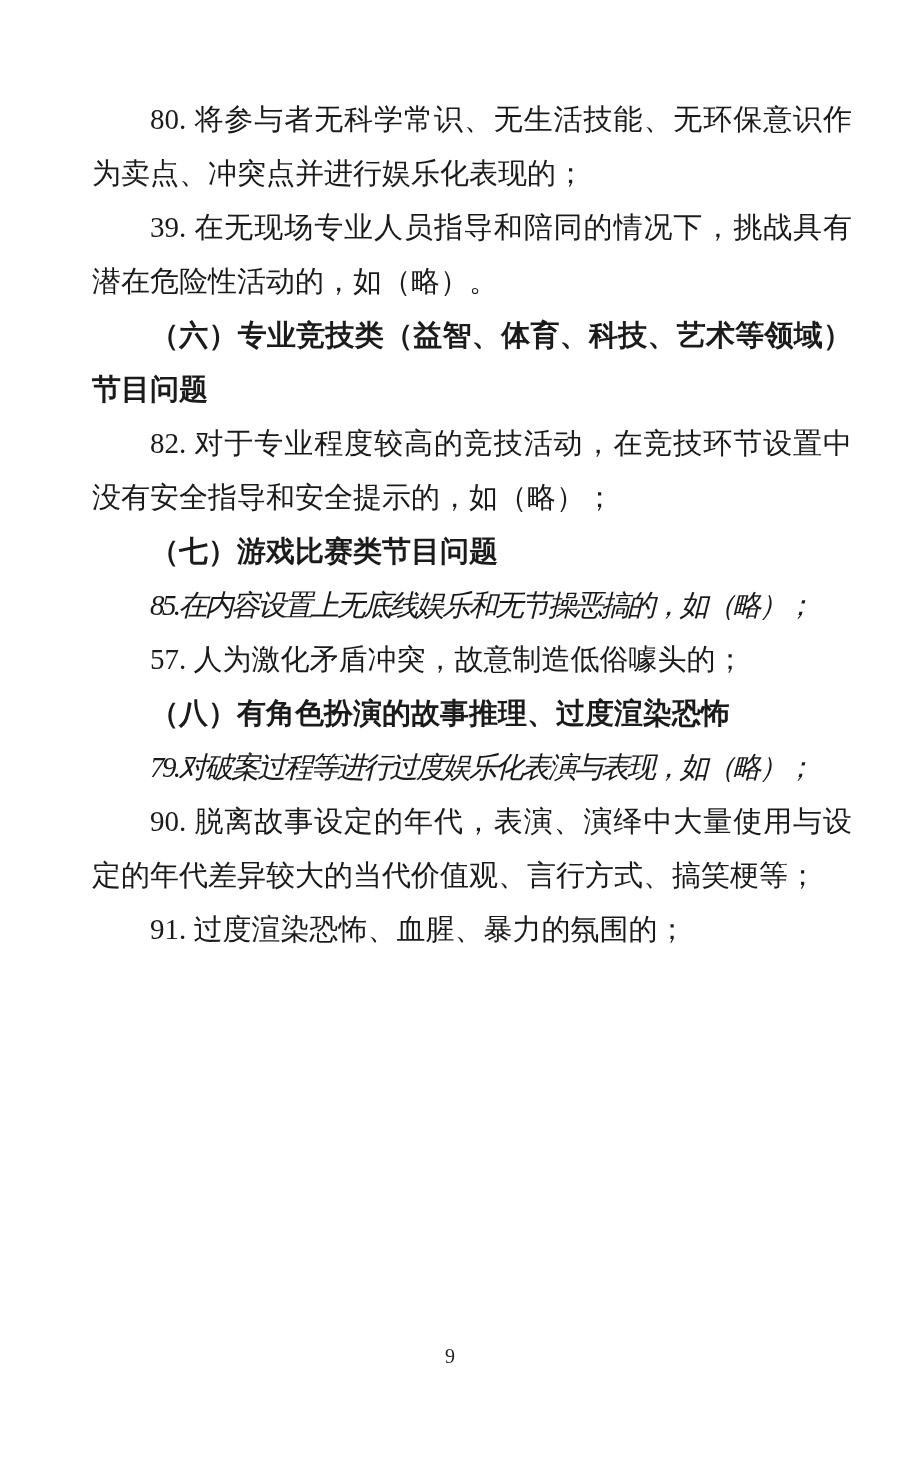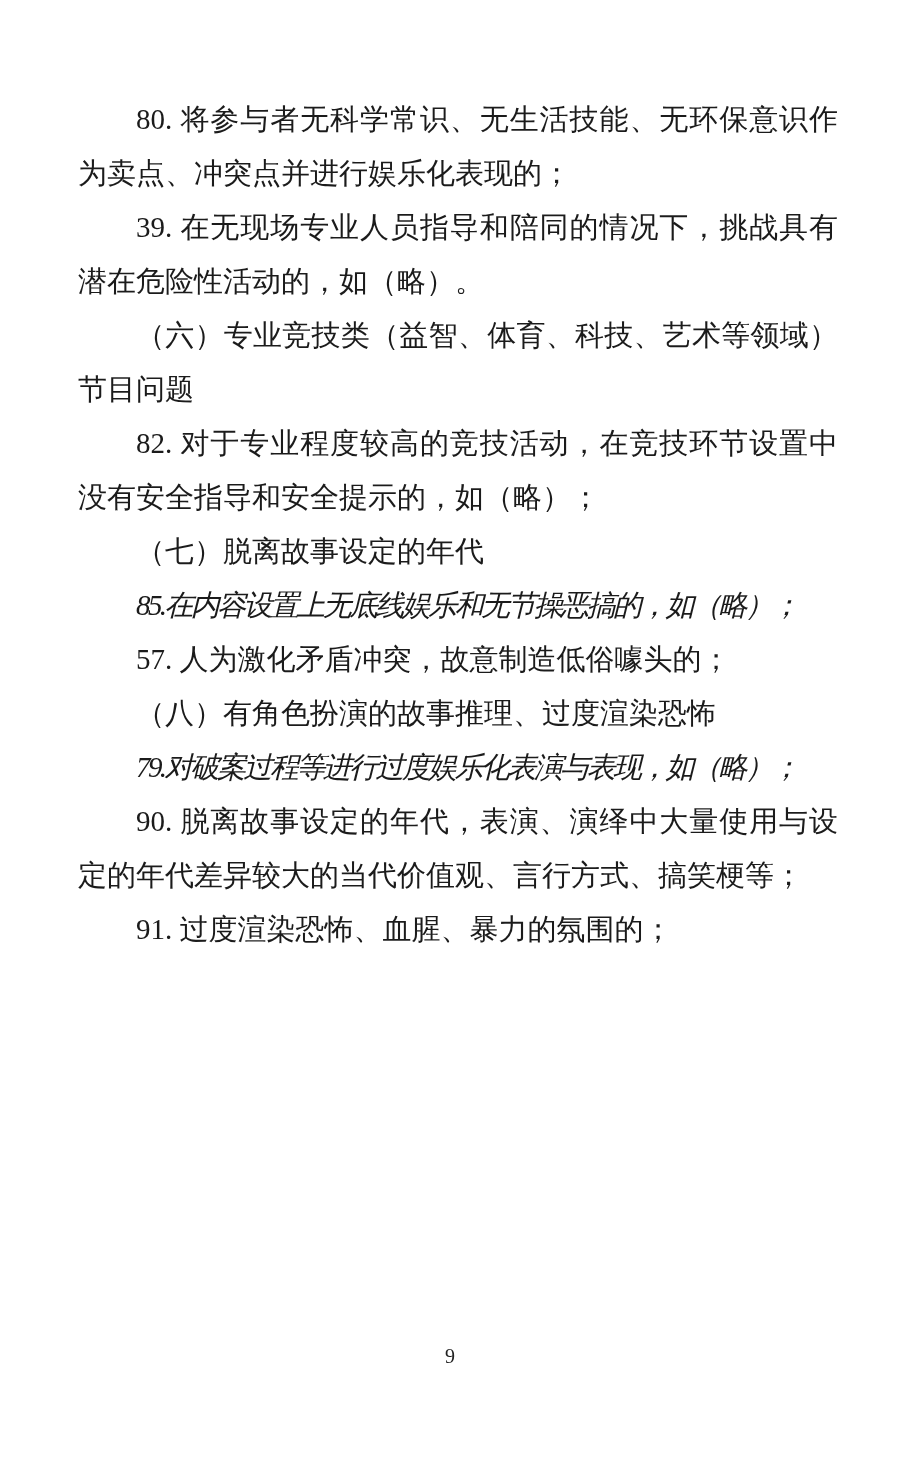--- a/index.html
+++ b/index.html
@@ -11,36 +11,36 @@
     position: relative;
     width: 900px;
     height: 1475px;
     margin: 0 auto;
     background: #ffffff;
     overflow: hidden;
     font-family: "Liberation Serif", "DejaVu Serif", serif;
   }
   .content {
     position: absolute;
-    left: 78px;
+    left: 92px;
     top: 92px;
     width: 760px;
     color: #1b1b1b;
     font-size: 29px;
     line-height: 54px;
     text-align: justify;
   }
   .content p {
     margin: 0;
     padding: 0;
     text-indent: 2em;
     word-break: break-all;
   }
   .content p.heading {
-    font-weight: 400;
+    font-weight: 700;
   }
   .content p.body-compact {
     letter-spacing: -0.09em;
     white-space: nowrap;
     overflow: visible;
     font-style: italic;
   }
   .page-number {
     position: absolute;
     left: 0;
@@ -54,21 +54,21 @@
 </style>
 </head>
 <body>
 
 <div class="page">
   <div class="content">
       <p class="body">80. 将参与者无科学常识、无生活技能、无环保意识作为卖点、冲突点并进行娱乐化表现的；</p>
       <p class="body">39. 在无现场专业人员指导和陪同的情况下，挑战具有潜在危险性活动的，如（略）。</p>
       <p class="heading">（六）专业竞技类（益智、体育、科技、艺术等领域）节目问题</p>
       <p class="body">82. 对于专业程度较高的竞技活动，在竞技环节设置中没有安全指导和安全提示的，如（略）；</p>
-      <p class="heading">（七）脱离故事设定的年代</p>
+      <p class="heading">（七）游戏比赛类节目问题</p>
       <p class="body-compact">85.在内容设置上无底线娱乐和无节操恶搞的，如（略）；</p>
       <p class="body">57. 人为激化矛盾冲突，故意制造低俗噱头的；</p>
       <p class="heading">（八）有角色扮演的故事推理、过度渲染恐怖</p>
       <p class="body-compact">79.对破案过程等进行过度娱乐化表演与表现，如（略）；</p>
       <p class="body">90. 脱离故事设定的年代，表演、演绎中大量使用与设定的年代差异较大的当代价值观、言行方式、搞笑梗等；</p>
       <p class="body">91. 过度渲染恐怖、血腥、暴力的氛围的；</p>
     </div>
   <div class="page-number">9</div>
 </div>
 

